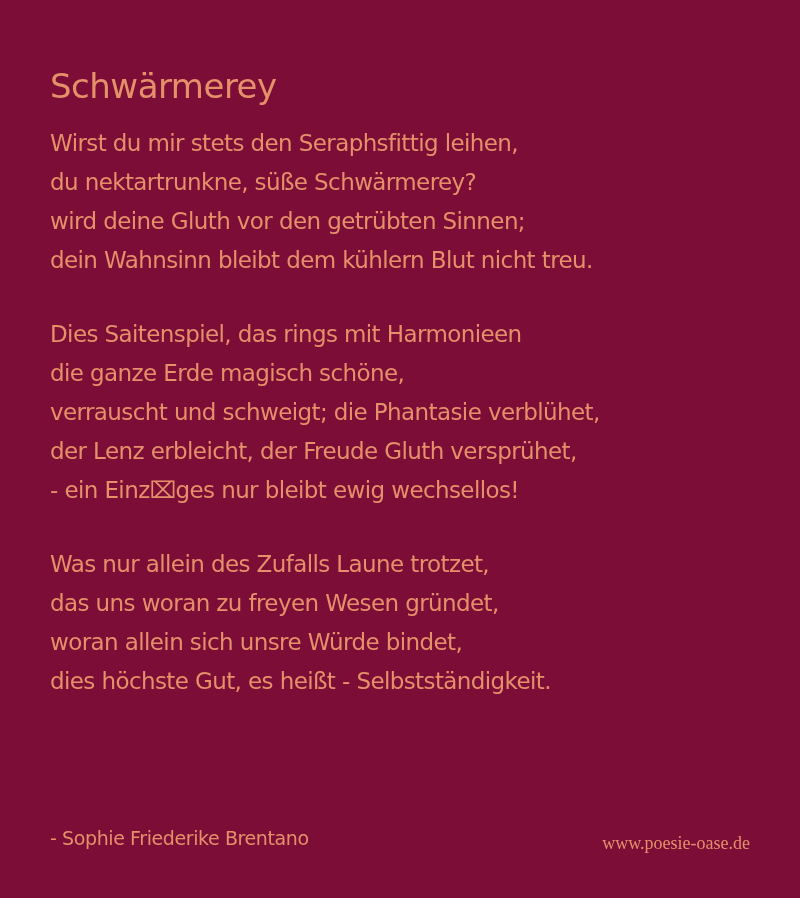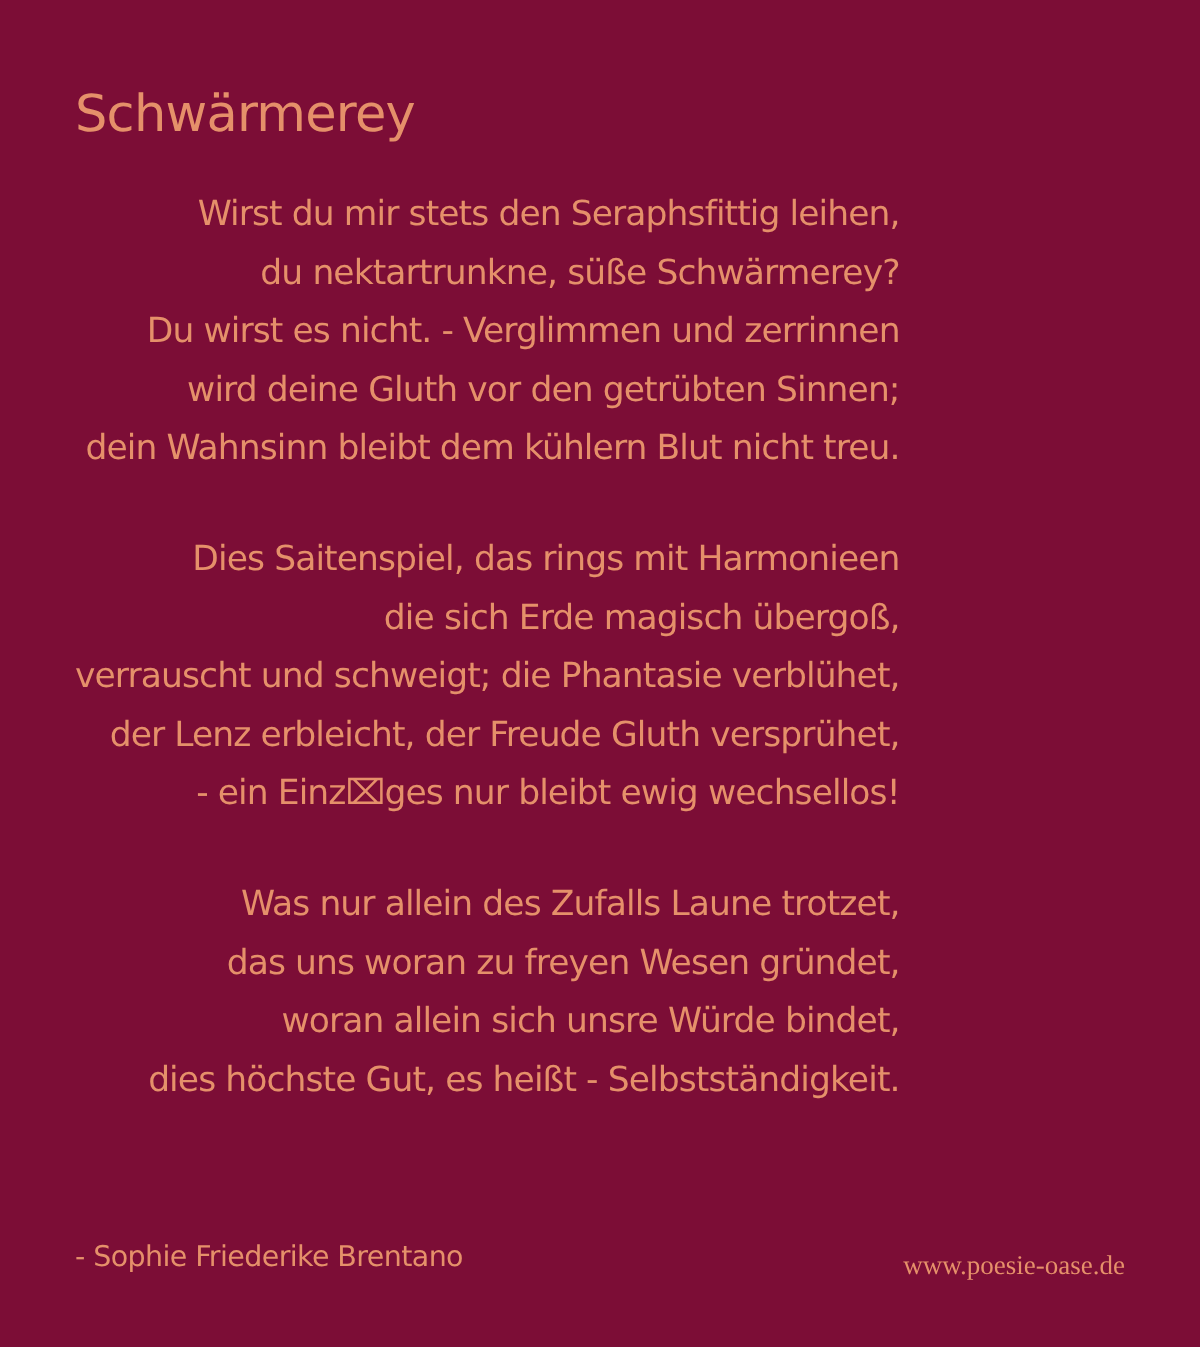--- a/index.html
+++ b/index.html
@@ -11,21 +11,21 @@
       height: 898px;
       background: #7c0d36;
       overflow: hidden;
       position: relative;
       font-family: "DejaVu Sans", "Liberation Sans", sans-serif;
       color: #e5906a;
     }
     .title {
       position: absolute;
       left: 50px;
-      top: 54px;
+      top: 64px;
       font-size: 34px;
       line-height: 44px;
       font-weight: normal;
       margin: 0;
       letter-spacing: -0.5px;
     }
     .poem {
       position: absolute;
       left: 50px;
       top: 124px;
@@ -33,21 +33,20 @@
       letter-spacing: -0.6px;
     }
     .stanza {
       margin: 0 0 35px 0;
     }
     .line {
       display: block;
       height: 39px;
       line-height: 39px;
       white-space: nowrap;
-      text-align: right;
     }
     .author {
       position: absolute;
       left: 50px;
       top: 784px;
       font-size: 19px;
       line-height: 28px;
       letter-spacing: -0.4px;
       margin-top: 40px;
     }
@@ -63,27 +62,26 @@
   </style>
 </head>
 <body>
 
 <h1 class="title">Schwärmerey</h1>
 
 <div class="poem">
   <div class="stanza">
     <span class="line">Wirst du mir stets den Seraphsfittig leihen,</span>
     <span class="line">du nektartrunkne, süße Schwärmerey?</span>
-    <span class="line">Du wirst es nicht. - Verglimmen und zerrinnen</span>
     <span class="line">wird deine Gluth vor den getrübten Sinnen;</span>
     <span class="line">dein Wahnsinn bleibt dem kühlern Blut nicht treu.</span>
   </div>
   <div class="stanza">
     <span class="line">Dies Saitenspiel, das rings mit Harmonieen</span>
-    <span class="line">die sich Erde magisch übergoß,</span>
+    <span class="line">die ganze Erde magisch schöne,</span>
     <span class="line">verrauscht und schweigt; die Phantasie verblühet,</span>
     <span class="line">der Lenz erbleicht, der Freude Gluth versprühet,</span>
     <span class="line">- ein Einz⌧ges nur bleibt ewig wechsellos!</span>
   </div>
   <div class="stanza">
     <span class="line">Was nur allein des Zufalls Laune trotzet,</span>
     <span class="line">das uns woran zu freyen Wesen gründet,</span>
     <span class="line">woran allein sich unsre Würde bindet,</span>
     <span class="line">dies höchste Gut, es heißt - Selbstständigkeit.</span>
   </div>

